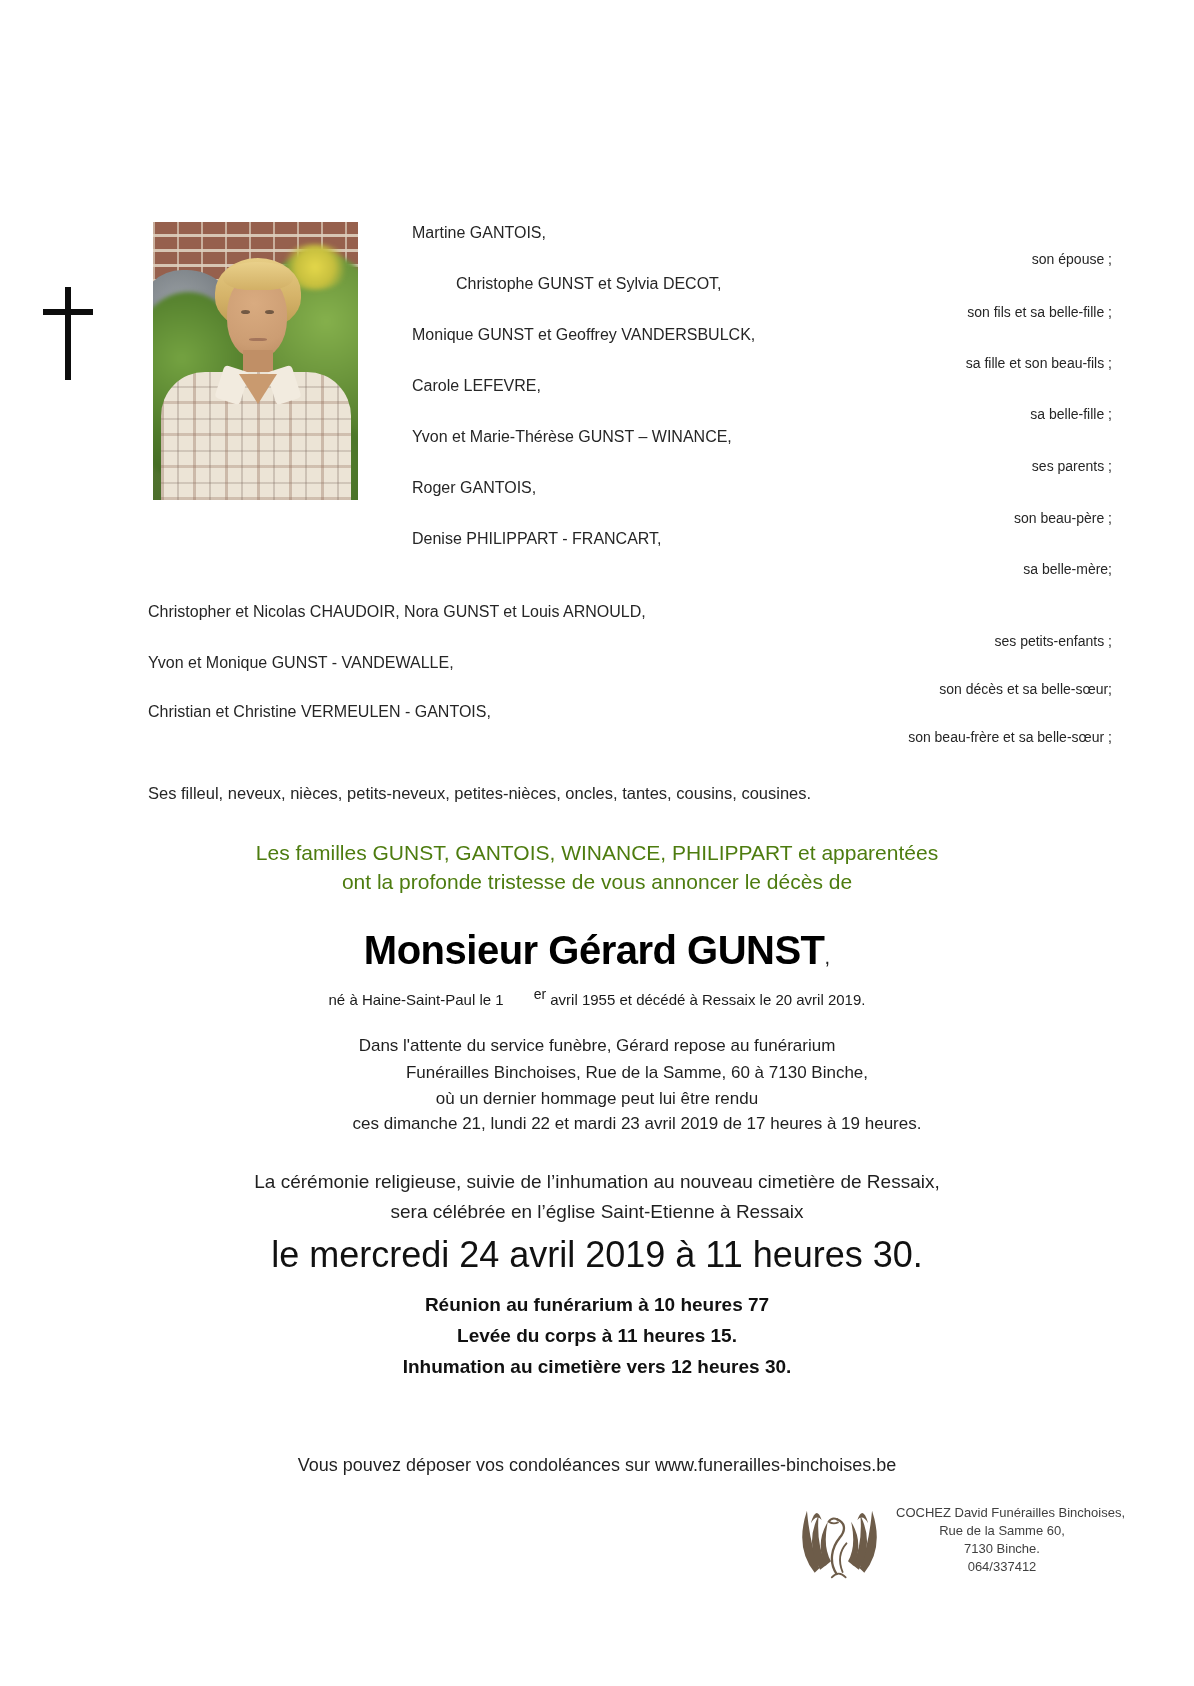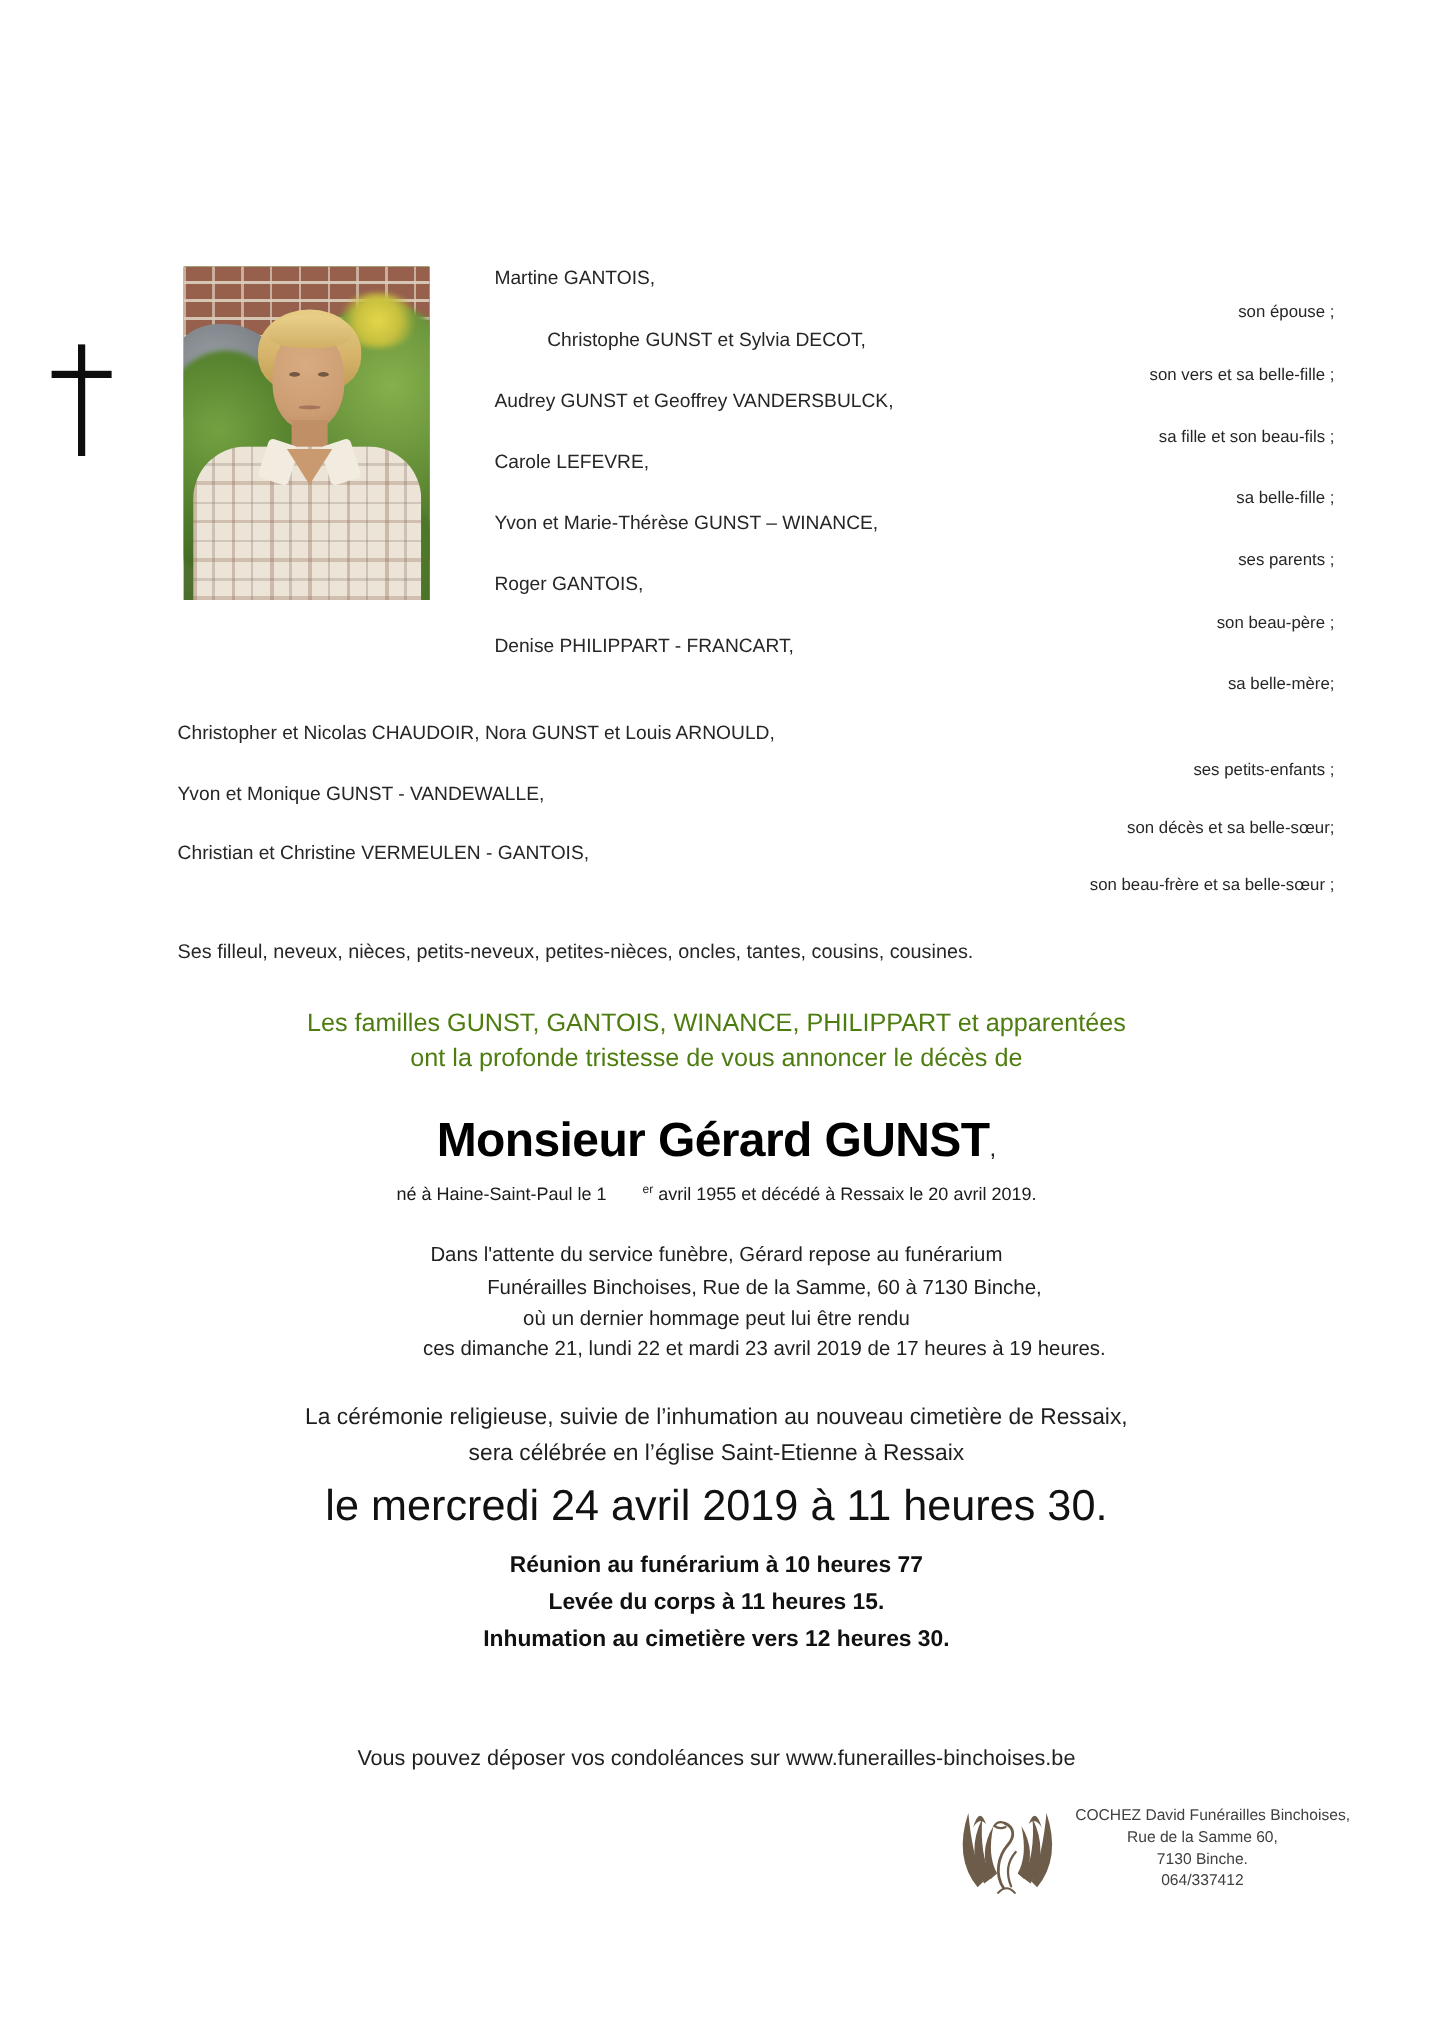--- a/index.html
+++ b/index.html
@@ -13,21 +13,21 @@
     overflow:hidden;
   }
   .abs{position:absolute;white-space:nowrap;}
   .name-line{font-size:16px;line-height:20px;color:#262626;}
   .rel-line{font-size:14px;line-height:18px;color:#262626;text-align:right;}
   .center-line{left:0;width:100%;text-align:center;}
   .intro-line{font-size:21px;color:#4d7c0f;}
   .deceased-title{font-size:40px;font-weight:bold;color:#000;letter-spacing:-0.5px;}
   .deceased-comma{font-size:20px;font-weight:normal;}
   .birth-line{font-size:15px;color:#1a1a1a;}
-  .birth-line sup{font-size:10px;padding-left:30px;}
+  .birth-line sup{font-size:14px;padding-left:30px;}
   .visit-line{font-size:17px;color:#1f1f1f;}
   .bold{font-weight:normal;padding-left:40px;}
   .cer-line{font-size:19px;color:#1f1f1f;}
   .date-line{font-size:36px;font-weight:normal;color:#111;}
   .sched-line{font-size:19px;font-weight:bold;color:#111;}
   .condol-line{font-size:18px;color:#1f1f1f;}
   .footer-text{font-size:13px;line-height:18px;color:#3f3f3f;text-align:center;white-space:nowrap;}
 
   
   .cross{left:43px;top:287px;width:50px;height:93px;}
@@ -102,28 +102,28 @@
     <div class="ph-mouth"></div>
     <div class="ph-neck"></div>
     <div class="ph-shirt"></div>
     <div class="ph-collarL"></div>
     <div class="ph-collarR"></div>
     <div class="ph-chest"></div>
   </div>
 
   <div class="abs name-line" style="left:412px;top:223px;">Martine GANTOIS,</div>
   <div class="abs name-line" style="left:412px;top:274px;margin-left:44px;">Christophe GUNST et Sylvia DECOT,</div>
-  <div class="abs name-line" style="left:412px;top:325px;">Audrey GUNST et Geoffrey VANDERSBULCK,</div>
+  <div class="abs name-line" style="left:412px;top:325px;">Monique GUNST et Geoffrey VANDERSBULCK,</div>
   <div class="abs name-line" style="left:412px;top:376px;">Carole LEFEVRE,</div>
   <div class="abs name-line" style="left:412px;top:427px;">Yvon et Marie-Thérèse GUNST – WINANCE,</div>
   <div class="abs name-line" style="left:412px;top:478px;">Roger GANTOIS,</div>
   <div class="abs name-line" style="left:412px;top:529px;">Denise PHILIPPART - FRANCART,</div>
 
   <div class="abs rel-line" style="right:82px;top:250px;">son épouse ;</div>
-  <div class="abs rel-line" style="right:82px;top:303px;">son vers et sa belle-fille ;</div>
+  <div class="abs rel-line" style="right:82px;top:303px;">son fils et sa belle-fille ;</div>
   <div class="abs rel-line" style="right:82px;top:354px;">sa fille et son beau-fils ;</div>
   <div class="abs rel-line" style="right:82px;top:405px;">sa belle-fille ;</div>
   <div class="abs rel-line" style="right:82px;top:457px;">ses parents ;</div>
   <div class="abs rel-line" style="right:82px;top:509px;">son beau-père ;</div>
   <div class="abs rel-line" style="right:82px;top:560px;">sa belle-mère;</div>
 
   <div class="abs name-line" style="left:148px;top:602px;">Christopher et Nicolas CHAUDOIR, Nora GUNST et Louis ARNOULD,</div>
   <div class="abs rel-line" style="right:82px;top:632px;">ses petits-enfants ;</div>
   <div class="abs name-line" style="left:148px;top:653px;">Yvon et Monique GUNST - VANDEWALLE,</div>
   <div class="abs rel-line" style="right:82px;top:680px;">son décès et sa belle-sœur;</div>

